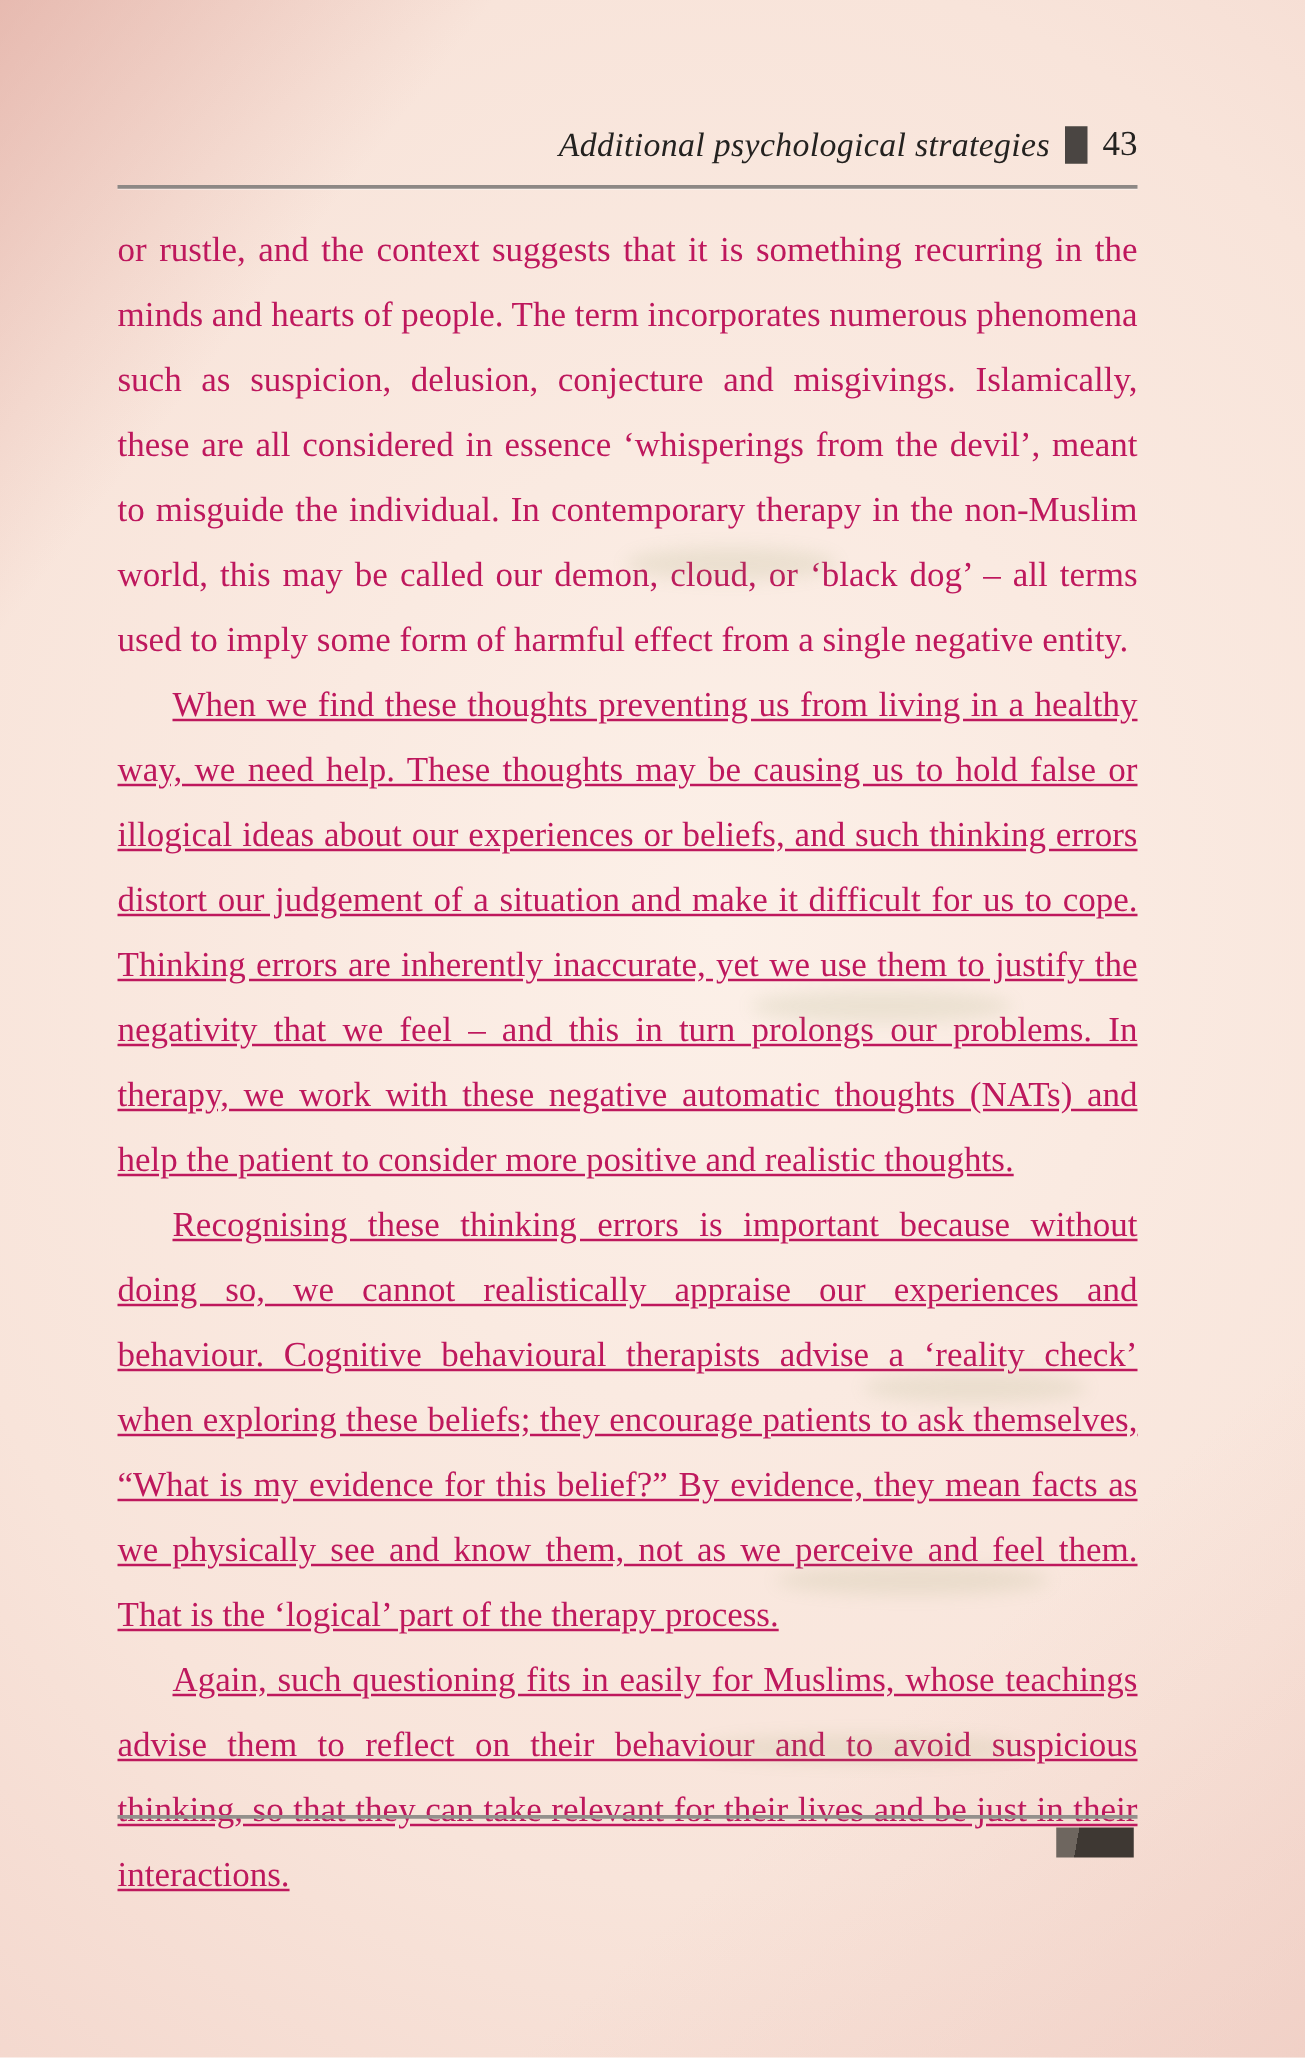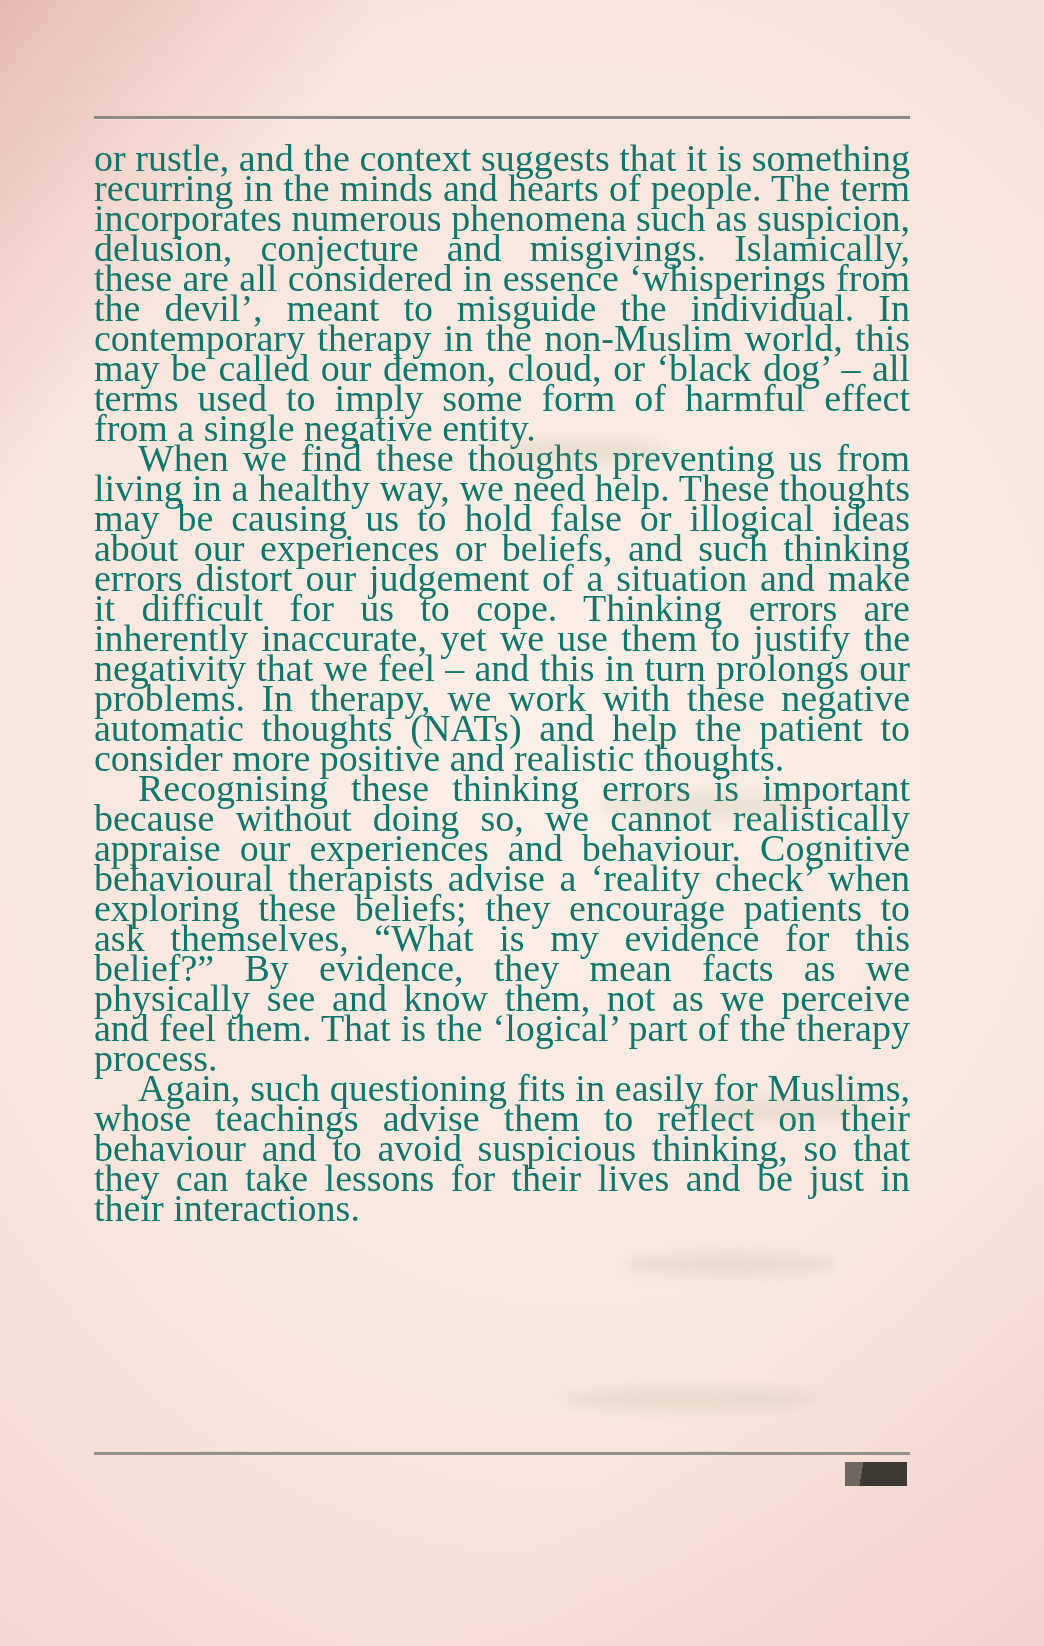--- a/index.html
+++ b/index.html
@@ -38,26 +38,26 @@
   .header-rule {
     height: 3px;
     background: #8d8885;
     margin-top: 16px;
     margin-bottom: 24px;
     box-shadow: 0 1px 0 rgba(255,255,255,0.4);
   }
   
   .body-text p {
     margin: 0;
-    font-size: 38px;
-    line-height: 30px;
+    font-size: 28px;
+    line-height: 52px;
     text-align: justify;
-    color: #0f766e;
+    color: #be185d;
   }
-  .body-text p.indent { text-indent: 44px; }
+  .body-text p.indent { text-indent: 44px; text-decoration: underline; }
   
   .footer-rule {
     position: absolute;
     left: 94px;
     right: 134px;
     top: 1452px;
     height: 3px;
     background: #96918e;
     background-color: #94908c;
   }
@@ -83,28 +83,33 @@
   .smudge.s3 { left: 690px; top: 1098px; width: 180px; height: 24px; }
   .smudge.s4 { left: 620px; top: 1252px; width: 220px; height: 24px; }
   .smudge.s5 { left: 560px; top: 1388px; width: 260px; height: 22px; }
 </style>
 </head>
 <body>
 
 <div class="page-inner">
 
   <header>
+    <div class="header-line">
+      <span class="running-title">Additional psychological strategies</span>
+      <span class="header-block"></span>
+      <span class="page-number">43</span>
+    </div>
     <div class="header-rule"></div>
   </header>
 
   <main class="body-text">
     <p>or rustle, and the context suggests that it is something recurring in the minds and hearts of people. The term incorporates numerous phenomena such as suspicion, delusion, conjecture and misgivings. Islamically, these are all considered in essence ‘whisperings from the devil’, meant to misguide the individual. In contemporary therapy in the non-Muslim world, this may be called our demon, cloud, or ‘black dog’ – all terms used to imply some form of harmful effect from a single negative entity.</p>
     <p class="indent">When we find these thoughts preventing us from living in a healthy way, we need help. These thoughts may be causing us to hold false or illogical ideas about our experiences or beliefs, and such thinking errors distort our judgement of a situation and make it difficult for us to cope. Thinking errors are inherently inaccurate, yet we use them to justify the negativity that we feel – and this in turn prolongs our problems. In therapy, we work with these negative automatic thoughts (NATs) and help the patient to consider more positive and realistic thoughts.</p>
     <p class="indent">Recognising these thinking errors is important because without doing so, we cannot realistically appraise our experiences and behaviour. Cognitive behavioural therapists advise a ‘reality check’ when exploring these beliefs; they encourage patients to ask themselves, “What is my evidence for this belief?” By evidence, they mean facts as we physically see and know them, not as we perceive and feel them. That is the ‘logical’ part of the therapy process.</p>
-    <p class="indent">Again, such questioning fits in easily for Muslims, whose teachings advise them to reflect on their behaviour and to avoid suspicious thinking, so that they can take lessons for their lives and be just in their interactions.</p>
+    <p class="indent">Again, such questioning fits in easily for Muslims, whose teachings advise them to reflect on their behaviour and to avoid suspicious thinking, so that they can take relevant for their lives and be just in their interactions.</p>
   </main>
 
 </div>
 
 <div class="smudge s1"></div>
 <div class="smudge s2"></div>
 <div class="smudge s3"></div>
 <div class="smudge s4"></div>
 <div class="smudge s5"></div>
 

